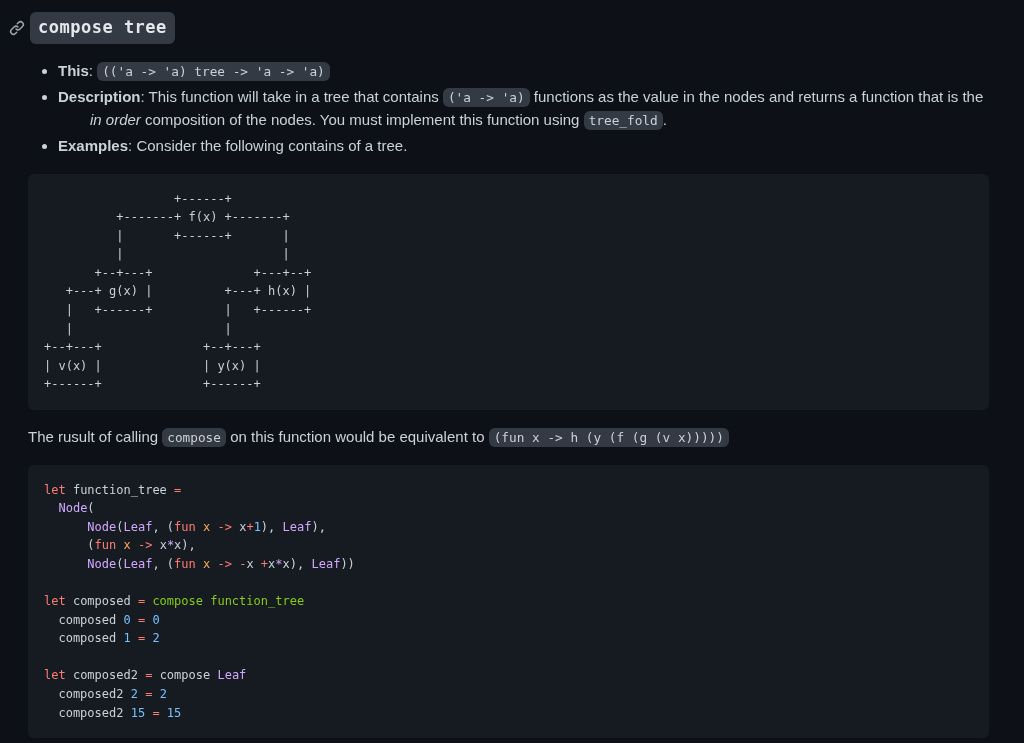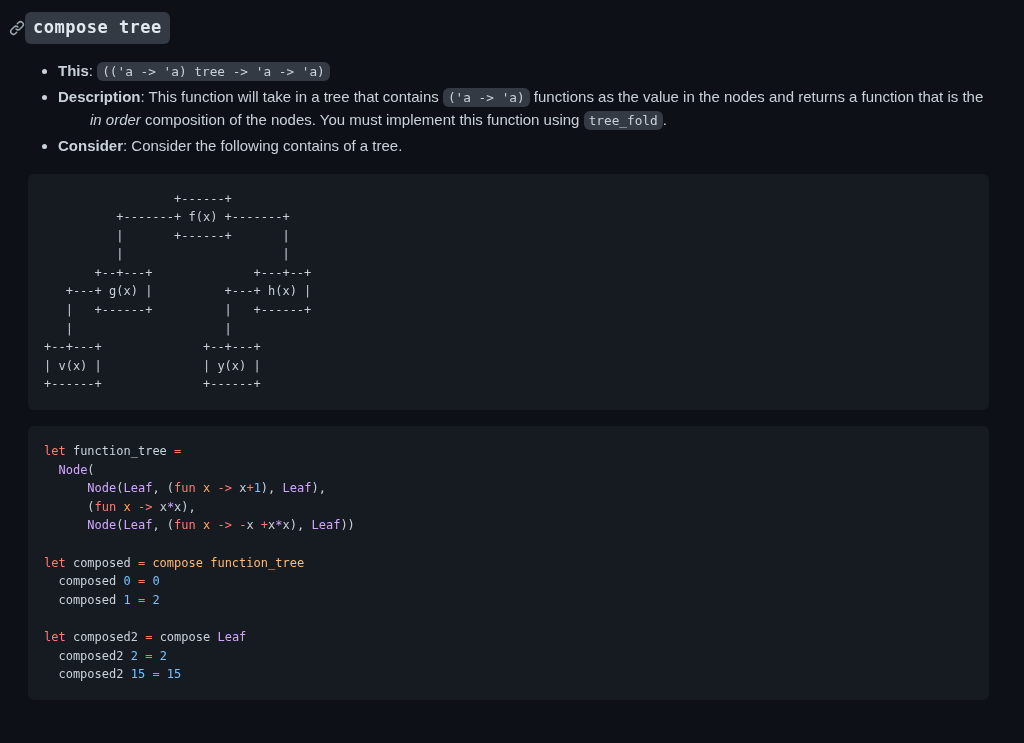--- a/index.html
+++ b/index.html
@@ -11,20 +11,21 @@
     font-size: 15px;
     line-height: 1.5;
     overflow: hidden;
   }
   .markdown-body {
     padding: 12px 35px 0 28px;
   }
   h3.section-heading {
     display: flex;
     align-items: center;
+    gap: 5px;
     margin: 0 0 16px -19px;
     font-size: 17px;
     font-weight: bold;
   }
   .anchor {
     display: inline-flex;
     align-items: center;
     color: #9da7b0;
     text-decoration: none;
     cursor: pointer;
@@ -83,43 +84,44 @@
       <svg width="16" height="16" viewBox="0 0 16 16" fill="currentColor" aria-hidden="true">
         <path d="M7.775 3.275a.75.75 0 0 0 1.06 1.06l1.25-1.25a2 2 0 1 1 2.83 2.83l-2.5 2.5a2 2 0 0 1-2.83 0 .75.75 0 0 0-1.06 1.06 3.5 3.5 0 0 0 4.95 0l2.5-2.5a3.5 3.5 0 0 0-4.95-4.95l-1.25 1.25Zm-4.69 9.64a2 2 0 0 1 0-2.83l2.5-2.5a2 2 0 0 1 2.83 0 .75.75 0 0 0 1.06-1.06 3.5 3.5 0 0 0-4.95 0l-2.5 2.5a3.5 3.5 0 0 0 4.95 4.95l1.25-1.25a.75.75 0 0 0-1.06-1.06l-1.25 1.25a2 2 0 0 1-2.83 0Z"></path>
       </svg>
     </span>
     <code class="h-code">compose tree</code>
   </h3>
 
   <ul class="spec-list">
     <li><strong class="blabel">This</strong><span>: </span><code class="inline">(('a -&gt; 'a) tree -&gt; 'a -&gt; 'a)</code></li>
     <li><strong class="blabel">Description</strong><span>: This function will take in a tree that contains </span><code class="inline">('a -&gt; 'a)</code><span> functions as the value in the nodes and returns a function that is the </span><em class="inorder">in order</em><span> composition of the nodes. You must implement this function using </span><code class="inline">tree_fold</code><span>.</span></li>
-    <li><strong class="blabel">Consider</strong><span>: Consider the following contains of a tree.</span></li>
+    <li><strong class="blabel">Examples</strong><span>: Consider the following contains of a tree.</span></li>
   </ul>
 
   <pre class="codeblock"><code>                  +------+
           +-------+ f(x) +-------+
           |       +------+       |
           |                      |
        +--+---+              +---+--+
    +---+ g(x) |          +---+ h(x) |
    |   +------+          |   +------+
    |                     |
 +--+---+              +--+---+
 | v(x) |              | y(x) |
 +------+              +------+</code></pre>
 
+  <p class="result-para"><span>The rusult of calling </span><code class="inline">compose</code><span> on this function would be equivalent to </span><code class="inline">(fun x -&gt; h (y (f (g (v x)))))</code></p>
 
   <pre class="codeblock"><code><span style="color: rgb(255, 123, 114);">let</span><span style="color: rgb(201, 209, 217);"> function_tree </span><span style="color: rgb(255, 123, 114);">=</span>
 <span style="color: rgb(201, 209, 217);">  </span><span style="color: rgb(210, 168, 255);">Node</span><span style="color: rgb(201, 209, 217);">(</span>
 <span style="color: rgb(201, 209, 217);">      </span><span style="color: rgb(210, 168, 255);">Node</span><span style="color: rgb(201, 209, 217);">(</span><span style="color: rgb(210, 168, 255);">Leaf</span><span style="color: rgb(201, 209, 217);">, (</span><span style="color: rgb(255, 123, 114);">fun</span><span style="color: rgb(201, 209, 217);"> </span><span style="color: rgb(255, 166, 87);">x</span><span style="color: rgb(201, 209, 217);"> </span><span style="color: rgb(255, 123, 114);">-&gt;</span><span style="color: rgb(201, 209, 217);"> x</span><span style="color: rgb(255, 123, 114);">+</span><span style="color: rgb(121, 192, 255);">1</span><span style="color: rgb(201, 209, 217);">), </span><span style="color: rgb(210, 168, 255);">Leaf</span><span style="color: rgb(201, 209, 217);">),</span>
 <span style="color: rgb(201, 209, 217);">      (</span><span style="color: rgb(255, 123, 114);">fun</span><span style="color: rgb(201, 209, 217);"> </span><span style="color: rgb(255, 166, 87);">x</span><span style="color: rgb(201, 209, 217);"> </span><span style="color: rgb(255, 123, 114);">-&gt;</span><span style="color: rgb(201, 209, 217);"> x</span><span style="color: rgb(210, 168, 255);">*</span><span style="color: rgb(201, 209, 217);">x),</span>
 <span style="color: rgb(201, 209, 217);">      </span><span style="color: rgb(210, 168, 255);">Node</span><span style="color: rgb(201, 209, 217);">(</span><span style="color: rgb(210, 168, 255);">Leaf</span><span style="color: rgb(201, 209, 217);">, (</span><span style="color: rgb(255, 123, 114);">fun</span><span style="color: rgb(201, 209, 217);"> </span><span style="color: rgb(255, 166, 87);">x</span><span style="color: rgb(201, 209, 217);"> </span><span style="color: rgb(255, 123, 114);">-&gt;</span><span style="color: rgb(201, 209, 217);"> </span><span style="color: rgb(255, 123, 114);">-</span><span style="color: rgb(201, 209, 217);">x </span><span style="color: rgb(255, 123, 114);">+</span><span style="color: rgb(201, 209, 217);">x</span><span style="color: rgb(210, 168, 255);">*</span><span style="color: rgb(201, 209, 217);">x), </span><span style="color: rgb(210, 168, 255);">Leaf</span><span style="color: rgb(201, 209, 217);">))</span>
 
-<span style="color: rgb(255, 123, 114);">let</span><span style="color: rgb(201, 209, 217);"> composed </span><span style="color: rgb(255, 123, 114);">=</span><span style="color: #fdba74;"> compose function_tree</span>
+<span style="color: rgb(255, 123, 114);">let</span><span style="color: rgb(201, 209, 217);"> composed </span><span style="color: rgb(255, 123, 114);">=</span><span style="color: #84cc16;"> compose function_tree</span>
 <span style="color: rgb(201, 209, 217);">  composed </span><span style="color: rgb(121, 192, 255);">0</span><span style="color: rgb(201, 209, 217);"> </span><span style="color: rgb(255, 123, 114);">=</span><span style="color: rgb(201, 209, 217);"> </span><span style="color: rgb(121, 192, 255);">0</span>
 <span style="color: rgb(201, 209, 217);">  composed </span><span style="color: rgb(121, 192, 255);">1</span><span style="color: rgb(201, 209, 217);"> </span><span style="color: rgb(255, 123, 114);">=</span><span style="color: rgb(201, 209, 217);"> </span><span style="color: rgb(121, 192, 255);">2</span>
 
 <span style="color: rgb(255, 123, 114);">let</span><span style="color: rgb(201, 209, 217);"> composed2 </span><span style="color: rgb(255, 123, 114);">=</span><span style="color: rgb(201, 209, 217);"> compose </span><span style="color: rgb(210, 168, 255);">Leaf</span>
 <span style="color: rgb(201, 209, 217);">  composed2 </span><span style="color: rgb(121, 192, 255);">2</span><span style="color: rgb(201, 209, 217);"> </span><span style="color: rgb(255, 123, 114);">=</span><span style="color: rgb(201, 209, 217);"> </span><span style="color: rgb(121, 192, 255);">2</span>
 <span style="color: rgb(201, 209, 217);">  composed2 </span><span style="color: rgb(121, 192, 255);">15</span><span style="color: rgb(201, 209, 217);"> </span><span style="color: rgb(255, 123, 114);">=</span><span style="color: rgb(201, 209, 217);"> </span><span style="color: rgb(121, 192, 255);">15</span></code></pre>
 
 </div>
 
 </body></html>

